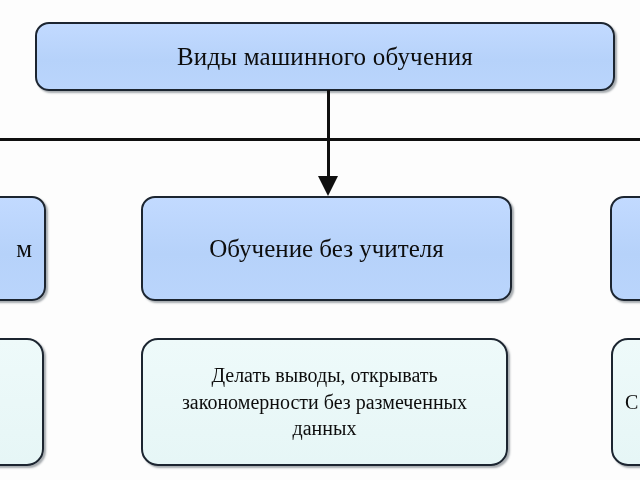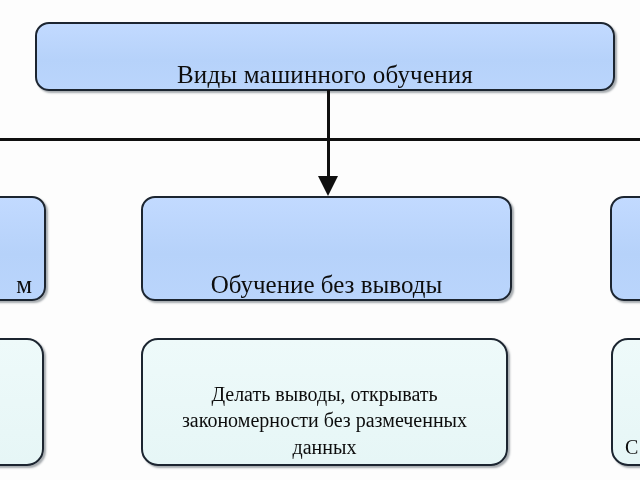--- a/index.html
+++ b/index.html
@@ -16,21 +16,21 @@
     font-family: "Liberation Serif", "DejaVu Serif", serif;
   }
 
   
   .node {
     position: absolute;
     box-sizing: border-box;
     border: 2px solid #1c2530;
     border-radius: 14px;
     display: flex;
-    align-items: flex-end;
+    align-items: center;
     justify-content: center;
     text-align: center;
     color: #0d0d0d;
     box-shadow: 2px 2px 2px rgba(60, 70, 80, 0.45);
     -webkit-font-smoothing: none;
   }
 
   .node.blue {
     background: #bad5fc;
     background: linear-gradient(180deg, #c2daff 0%, #b6d2fa 55%, #bad5fc 100%);
@@ -119,21 +119,21 @@
   <div class="connector trunk-vert"></div>
   <div class="connector bus-horiz"></div>
   <div class="connector drop-vert"></div>
   <div class="arrow-head"></div>
 
   <div class="node blue cat-node cat-left">
     <span class="node-label">м</span>
   </div>
 
   <div class="node blue cat-node cat-center">
-    <span class="node-label">Обучение без выводы</span>
+    <span class="node-label">Обучение без учителя</span>
   </div>
 
   <div class="node blue cat-node cat-right">
     <span class="node-label"></span>
   </div>
 
   <div class="node mint desc-node desc-left">
     <span class="node-label"></span>
   </div>
 

